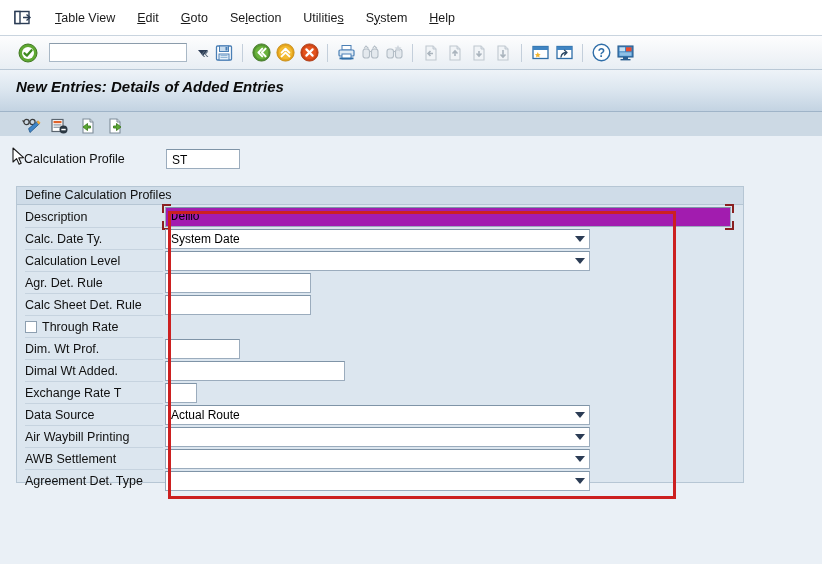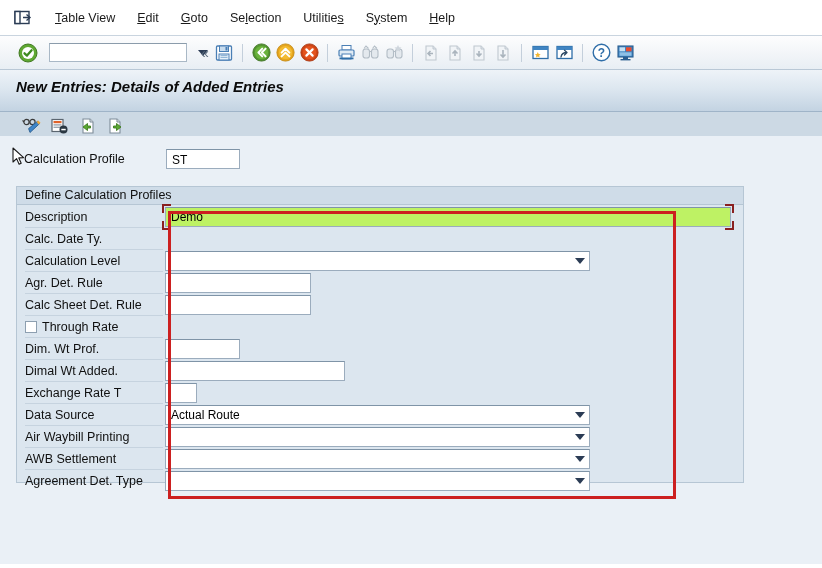--- a/index.html
+++ b/index.html
@@ -265,21 +265,22 @@
   .fctl.dd { padding-right: 18px; }
   .fctl .ddarrow {
     position: absolute;
     right: 4px; top: 6px;
     width: 0; height: 0;
     border-left: 5px solid transparent;
     border-right: 5px solid transparent;
     border-top: 6px solid #2b3c55;
   }
   .fctl.highlight {
-    background: #bef264;
+    background: #a21caf;
+    font-family: Liberation Mono, monospace;
   }
 
   .w-desc   { width: 566px; }
   .w-dd     { width: 425px; }
   .w-med    { width: 146px; }
   .w-small  { width: 75px; }
   .w-wide   { width: 180px; }
   .w-tiny   { width: 32px; }
 
   
@@ -549,20 +550,24 @@
           <div class="fctl highlight w-desc">Demo</div>
           <div class="corner tl"></div>
           <div class="corner tr"></div>
           <div class="corner bl"></div>
           <div class="corner br"></div>
         </div>
       </div>
 
       <div class="frow">
         <div class="flabel">Calc. Date Ty.</div>
+        <div class="fctl dd w-dd">
+          <span>System Date</span>
+          <span class="ddarrow"></span>
+        </div>
       </div>
 
 
       <div class="frow">
         <div class="flabel">Calculation Level</div>
         <div class="fctl dd w-dd">
           <span></span>
           <span class="ddarrow"></span>
         </div>
       </div>

